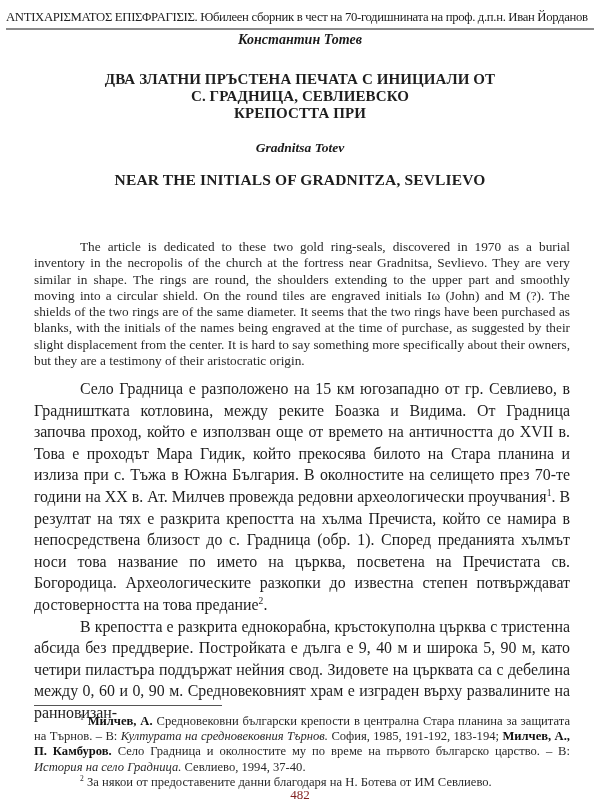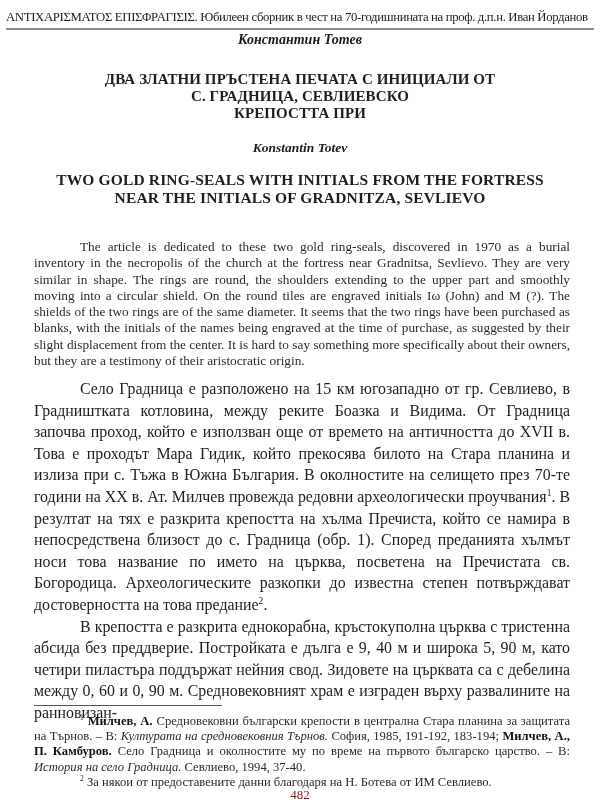--- a/index.html
+++ b/index.html
@@ -66,24 +66,23 @@
   <div class="head-rule"></div>
 
   <div class="author author-bg">Константин Тотев</div>
 
   <div class="title title-bg">
     <span>ДВА ЗЛАТНИ ПРЪСТЕНА ПЕЧАТА С ИНИЦИАЛИ ОТ</span>
     <span>С. ГРАДНИЦА, СЕВЛИЕВСКО</span>
     <span>КРЕПОСТТА ПРИ</span>
   </div>
 
-  <div class="author author-en">Konstantin Totev</div>
+  <div class="author author-en">Gradnitsa Totev</div>
 
   <div class="title title-en">
-    <span>TWO GOLD RING-SEALS WITH INITIALS FROM THE FORTRESS</span>
     <span>NEAR THE INITIALS OF GRADNITZA, SEVLIEVO</span>
   </div>
 
   <div class="abstract">
     <p>The article is dedicated to these two gold ring-seals, discovered in 1970 as a burial inventory in the necropolis of the church at the fortress near Gradnitsa, Sevlievo. They are very similar in shape. The rings are round, the shoulders extending to the upper part and smoothly moving into a circular shield. On the round tiles are engraved initials Iω (John) and M (?). The shields of the two rings are of the same diameter. It seems that the two rings have been purchased as blanks, with the initials of the names being engraved at the time of purchase, as suggested by their slight displacement from the center. It is hard to say something more specifically about their owners, but they are a testimony of their aristocratic origin.</p>
   </div>
 
   <div class="body-text">
     <p><span>Село Градница е разположено на 15 км югозападно от гр. Севлиево, в Градништката котловина, между реките Боазка и Видима. От Градница започва проход, който е използван още от времето на античността до XVII в. Това е проходът Мара Гидик, който прекосява билото на Стара планина и излиза при с. Тъжа в Южна България. В околностите на селището през 70-те години на XX в. Ат. Милчев провежда редовни археологически проучвания</span><sup>1</sup><span>. В резултат на тях е разкрита крепостта на хълма Пречиста, който се намира в непосредствена близост до с. Градница (обр. 1). Според преданията хълмът носи това название по името на църква, посветена на Пречистата св. Богородица. Археологическите разкопки до известна степен потвърждават достоверността на това предание</span><sup>2</sup><span>.</span></p>
     <p>В крепостта е разкрита еднокорабна, кръстокуполна църква с тристенна абсида без преддверие. Постройката е дълга е 9, 40 м и широка 5, 90 м, като четири пиластъра поддържат нейния свод. Зидовете на църквата са с дебелина между 0, 60 и 0, 90 м. Средновековният храм е изграден върху развалините на ранновизан-</p>

